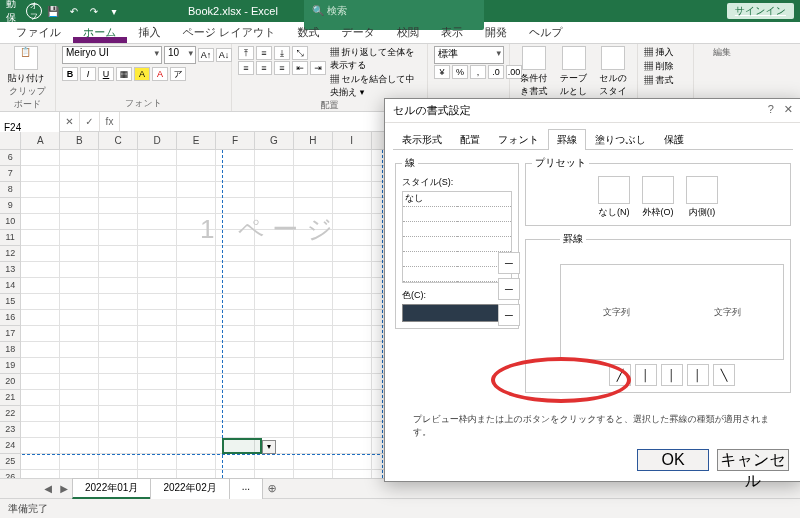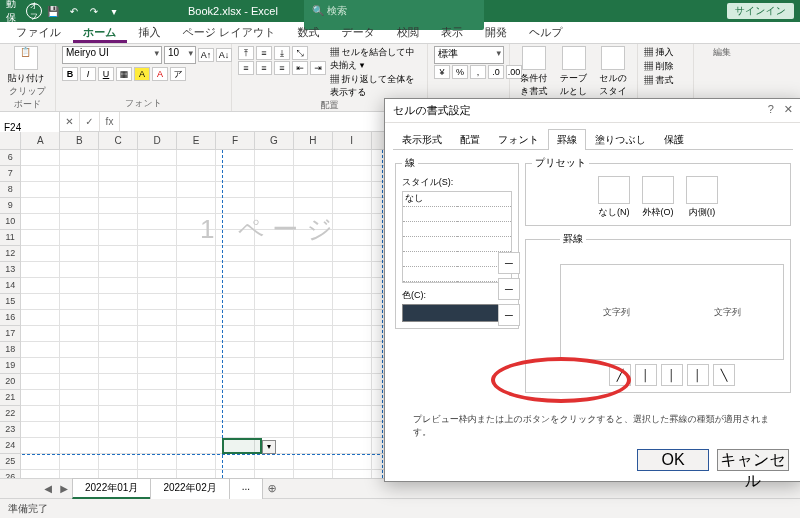--- a/index.html
+++ b/index.html
@@ -4,27 +4,27 @@
 <style>
 * { box-sizing: border-box; margin: 0; padding: 0; font-family: "Meiryo UI", "Yu Gothic UI", sans-serif; }
 body { background: #fff; width: 800px; height: 518px; overflow: hidden; position: relative; font-size: 11px; }
 
 
 .titlebar { background: linear-gradient(#217346,#217346); height: 22px; display: flex; align-items: center; color: #fff; padding: 0 6px; gap: 6px; }
 .titlebar .qat { display: flex; gap: 4px; align-items: center; }
 .titlebar .qat span { width: 16px; height: 16px; display: inline-flex; align-items: center; justify-content: center; font-size: 10px; }
 .titlebar .title { flex: 0 0 auto; margin-left: 60px; font-size: 11px; }
 .titlebar .search { background: #2f855a; border-radius: 2px; padding: 12px 8px; margin-left: 20px; width: 180px; font-size: 10px; color: #d0e8d8; }
-.titlebar .right { margin-left: auto; display: flex; gap: 8px; align-items: center; }
+.titlebar .right { margin-left: auto; display: flex; gap: 8px; align-items: center; text-decoration: underline; }
 .signin { background: #d6ecdf; color: #217346; padding: 1px 8px; border-radius: 2px; font-size: 10px; }
 
 
 .ribbon-tabs { display: flex; height: 22px; background: #fff; border-bottom: 1px solid #d4d4d4; padding-left: 6px; gap: 2px; }
 .ribbon-tabs .tab { padding: 3px 10px 0; font-size: 11px; color: #333; cursor: pointer; }
-.ribbon-tabs .tab.active { color: #217346; border-bottom: 3px solid #701a75; font-weight: 700; }
+.ribbon-tabs .tab.active { color: #217346; border-bottom: 6px solid #701a75; font-weight: 400; }
 
 
 .ribbon { background: #f3f2f1; height: 68px; border-bottom: 1px solid #d4d4d4; display: flex; }
 .group { border-right: 1px solid #e1dfdd; padding: 2px 6px 0; display: flex; flex-direction: column; justify-content: space-between; }
 .group-label { font-size: 9px; color: #666; text-align: center; padding-bottom: 1px; }
 .group-body { display: flex; gap: 4px; align-items: flex-start; flex: 1; }
 .vstack { display: flex; flex-direction: column; gap: 1px; }
 .hstack { display: flex; gap: 2px; align-items: center; }
 .combo { height: 18px; border: 1px solid #ababab; background: #fff; font-size: 10px; padding: 0 14px 0 3px; position: relative; }
 .combo::after { content: "▾"; position: absolute; right: 2px; top: 1px; font-size: 9px; color: #555; }
@@ -184,22 +184,22 @@
           </div>
         <div class="hstack">
             <span class="mini">≡</span>
             <span class="mini">≡</span>
             <span class="mini">≡</span>
             <span class="mini">⇤</span>
             <span class="mini">⇥</span>
           </div>
       </div>
       <div class="vstack" style="font-size:9px">
+        <div>▦ <span>折り返して全体を表示する</span></div>
         <div>▦ <span>セルを結合して中央揃え</span> ▾</div>
-        <div>▦ <span>折り返して全体を表示する</span></div>
       </div>
     </div>
     <div class="group-label">配置</div>
   </div>
   <div class="group" style="width:82px">
     <div class="group-body vstack">
       <div class="combo" style="width:70px">標準</div>
       <div class="hstack">
           <span class="mini">¥</span>
           <span class="mini">%</span>

